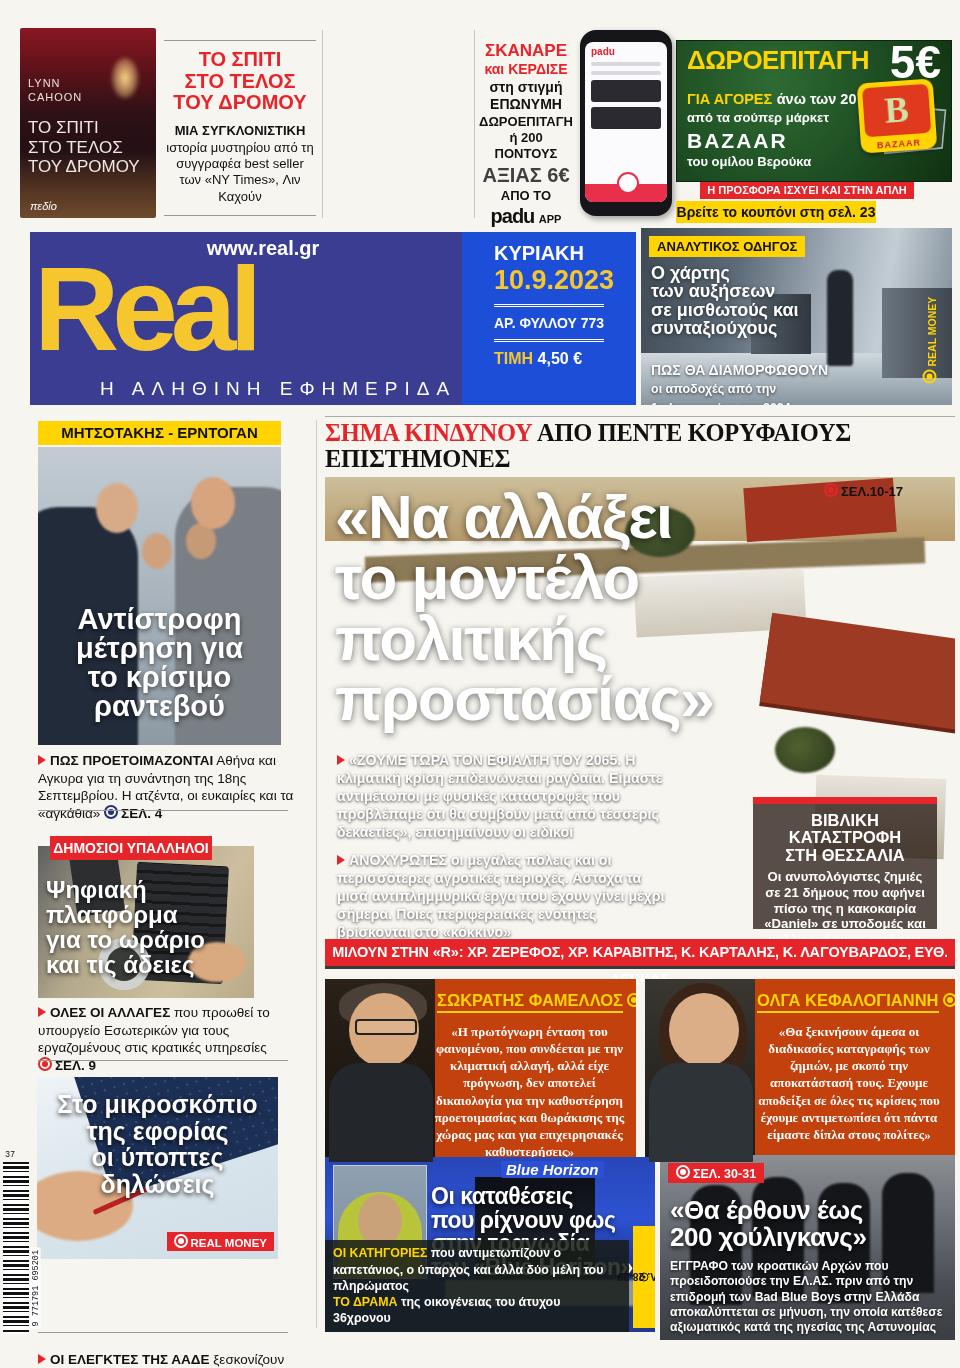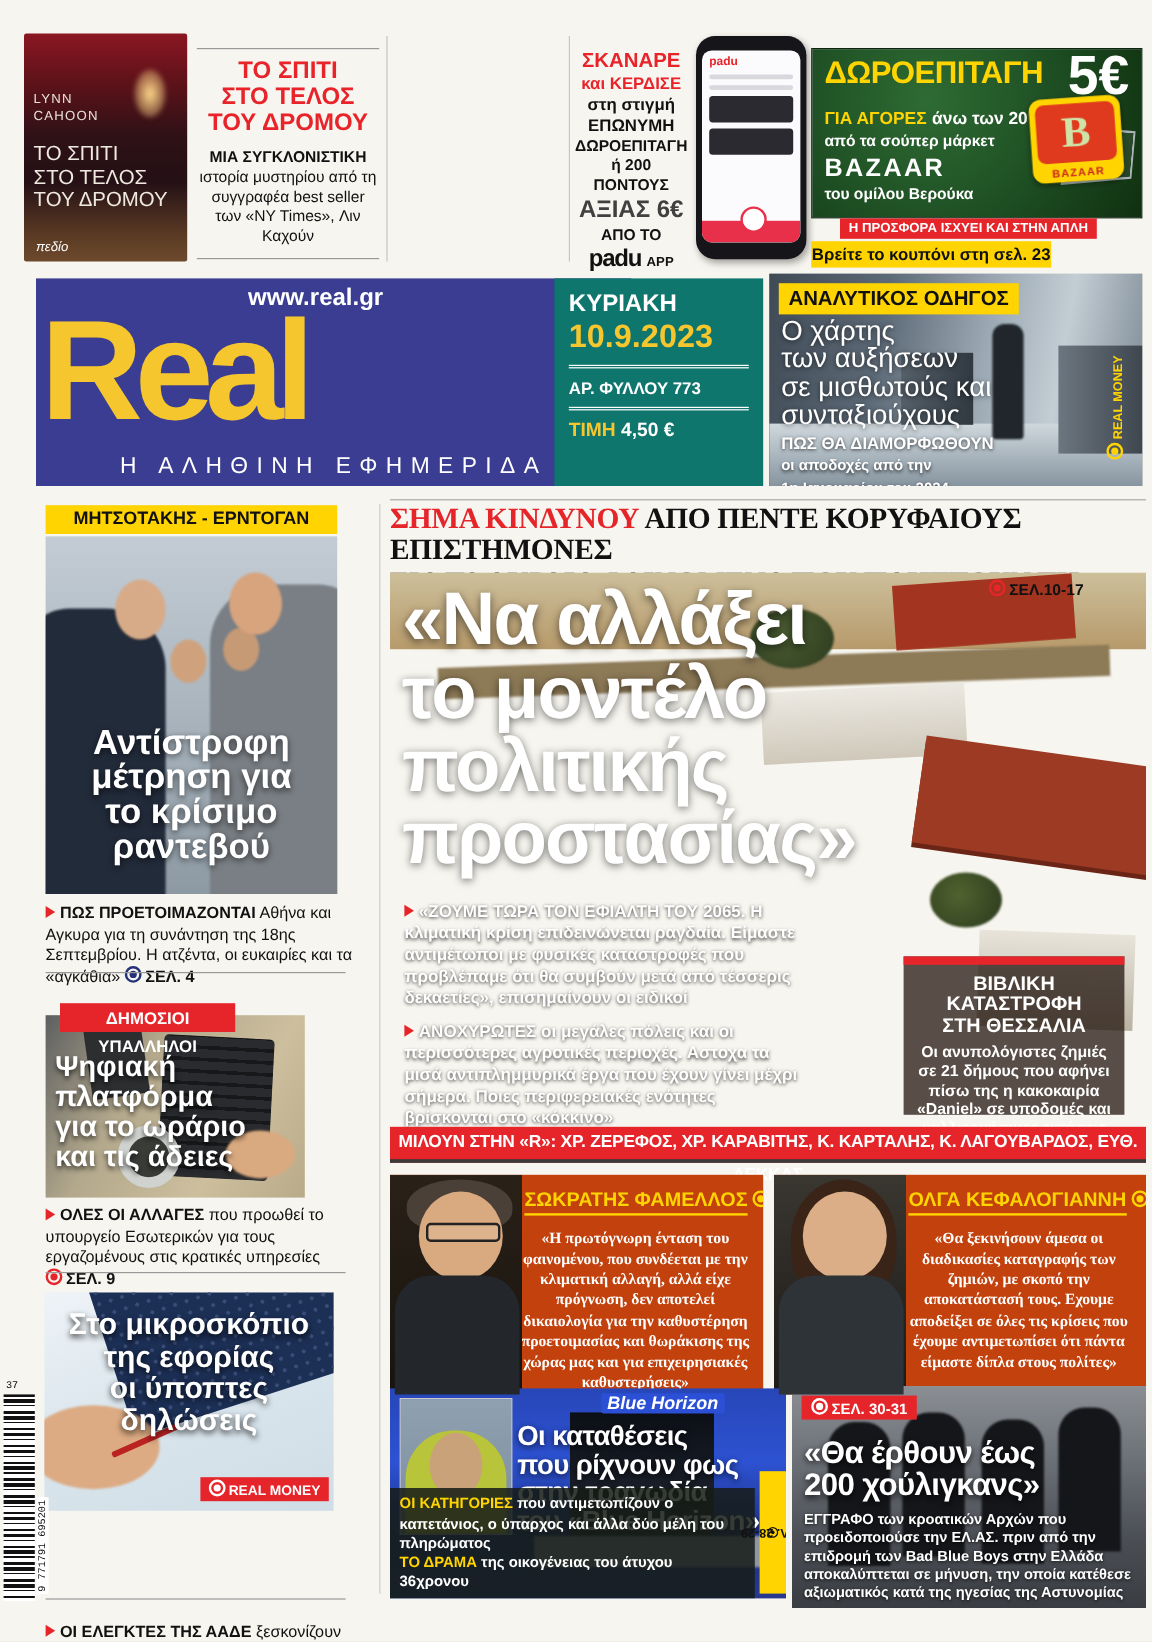--- a/index.html
+++ b/index.html
@@ -83,36 +83,36 @@
     font-weight:700;font-size:11px;line-height:17px;text-align:center;}
   .v-yellow{left:676px;top:201px;width:200px;height:22px;background:#ffd400;color:#111;
     font-weight:700;font-size:14px;line-height:22px;text-align:center;}
   
   .mh-real{left:30px;top:232px;width:496px;height:173px;background:#3a3d91;overflow:hidden;}
   .mh-url{position:absolute;left:0;right:30px;top:5px;text-align:center;color:#fff;font-weight:700;font-size:20px;}
   .mh-logo{position:absolute;left:4px;top:18px;color:#f6c62e;font-weight:700;font-size:118px;line-height:1;letter-spacing:-7px;}
   .mh-news{position:absolute;right:10px;top:14px;color:#fff;font-weight:700;font-size:44px;
     writing-mode:vertical-rl;transform:rotate(180deg);letter-spacing:-2px;}
   .mh-tag{position:absolute;left:0;right:0;bottom:5px;text-align:center;color:#fff;font-size:19px;letter-spacing:7px;}
-  .mh-date{left:462px;top:232px;width:174px;height:173px;background:#0f766e;color:#fff;box-sizing:border-box;padding:10px 12px;}
+  .mh-date{left:462px;top:232px;width:174px;height:173px;background:#1d4ed8;color:#fff;box-sizing:border-box;padding:10px 32px;}
   .d-day{font-weight:700;font-size:20px;}
   .d-date{color:#f6c62e;font-weight:700;font-size:27px;margin-top:0px;}
   .d-rule{border-top:3px double #fff;margin:8px 0;}
   .d-issue{font-weight:700;font-size:14px;}
   .d-price .lbl{color:#f6c62e;font-weight:700;font-size:16px;}
   .d-price .val{color:#fff;font-weight:700;font-size:16px;}
   
   .guide{left:641px;top:228px;width:311px;height:177px;overflow:hidden;
     background:linear-gradient(100deg,#3f4a55 0%,#5d6a77 30%,#9aa7b2 55%,#c3cdd4 75%,#77848f 100%);}
   .g-floor{position:absolute;left:0;right:0;bottom:0;height:52px;background:linear-gradient(180deg,#cfd8dd,#8795a0);}
   .g-fig{position:absolute;left:186px;top:42px;width:26px;height:96px;background:#20262c;border-radius:10px 10px 3px 3px;filter:blur(1px);}
   .g-cab{position:absolute;right:0px;top:60px;width:70px;height:90px;background:linear-gradient(90deg,#6c7680,#3e464e);}
   .g-cab2{position:absolute;left:110px;top:66px;width:60px;height:60px;background:linear-gradient(90deg,#55606a,#303840);}
-  .g-badge{position:absolute;left:8px;top:8px;background:#ffd400;color:#111;font-weight:700;font-size:17px;padding:3px 8px;text-align:center;}
-  .g-title{position:absolute;left:10px;top:36px;color:#fff;font-weight:400;font-size:23px;line-height:1.02;
+  .g-badge{position:absolute;left:8px;top:8px;background:#ffd400;color:#111;font-weight:700;font-size:13px;padding:3px 8px;text-align:center;}
+  .g-title{position:absolute;left:10px;top:36px;color:#fff;font-weight:700;font-size:18px;line-height:1.02;
     text-shadow:0 1px 4px rgba(0,0,0,.6);}
   .g-sub{position:absolute;left:10px;top:133px;color:#fff;text-shadow:0 1px 3px rgba(0,0,0,.7);line-height:1.15;}
   .g-sub .s{font-weight:700;font-size:14px;}
   .g-sub .r{font-weight:700;font-size:12.5px;}
   .g-vert{position:absolute;right:-28px;bottom:64px;color:#ffd400;font-weight:700;font-size:10.5px;
     transform:rotate(-90deg);transform-origin:center;width:100px;text-align:left;}
   
   .kicker{left:325px;top:416px;width:630px;border-top:1px solid #aaa;border-bottom:4px double #999;
     font-family:"Liberation Serif","DejaVu Serif",serif;font-weight:700;font-size:24.5px;line-height:1.08;
     padding:3px 0 4px;letter-spacing:-0.3px;}
@@ -154,21 +154,21 @@
   .p-face2{position:absolute;right:46px;top:30px;width:44px;height:52px;border-radius:50%;background:#d7a47e;filter:blur(1px);}
   .p-face3{position:absolute;left:104px;top:86px;width:30px;height:36px;border-radius:50%;background:#cfa27d;filter:blur(1px);}
   .p-face4{position:absolute;left:148px;top:76px;width:30px;height:36px;border-radius:50%;background:#c79a76;filter:blur(1px);}
   .s1-head{position:absolute;left:0;right:0;top:158px;text-align:center;color:#fff;font-weight:700;font-size:29px;
     line-height:1.0;text-shadow:0 2px 5px rgba(0,0,0,.6);}
   .s1-lead{left:38px;top:752px;width:256px;font-size:13.5px;line-height:1.3;}
   .lead-strong{font-weight:700;}
   .lead-page{font-weight:700;white-space:nowrap;}
   .lead-page .bye{color:#23307a;}
   .rule{border-top:1px solid #999;}
-  .s2-badge{left:50px;top:836px;width:146px;height:24px;background:#e6252b;color:#fff;text-align:center;
+  .s2-badge{left:50px;top:836px;width:162px;height:24px;background:#e6252b;color:#fff;text-align:center;
     font-weight:700;font-size:14px;line-height:24px;z-index:3;}
   .s2-photo{left:38px;top:846px;width:216px;height:152px;overflow:hidden;
     background:linear-gradient(120deg,#5d5f60 0%,#b3a88c 35%,#cdbf9e 70%,#b9ab8a 100%);}
   .kb{position:absolute;right:28px;top:18px;width:92px;height:118px;background:#17181a;border-radius:4px;transform:rotate(3deg);
     background-image:repeating-linear-gradient(0deg,#2a2b2e 0 7px,#17181a 7px 10px),repeating-linear-gradient(90deg,#2a2b2e 0 7px,#17181a 7px 10px);}
   .kb-hand{position:absolute;right:8px;top:96px;width:58px;height:40px;border-radius:50%;background:#d9a97f;filter:blur(1px);}
   .kb-mon{position:absolute;left:34px;top:-8px;width:48px;height:76px;background:#2c2e30;transform:rotate(-8deg);}
   .kb-tape{position:absolute;left:60px;bottom:8px;width:34px;height:34px;border-radius:50%;border:9px solid #cfd2ce;background:#3a3c38;}
   .s2-head{position:absolute;left:8px;top:32px;color:#fff;font-weight:700;font-size:24px;line-height:1.04;
     text-shadow:0 2px 4px rgba(0,0,0,.65);}

